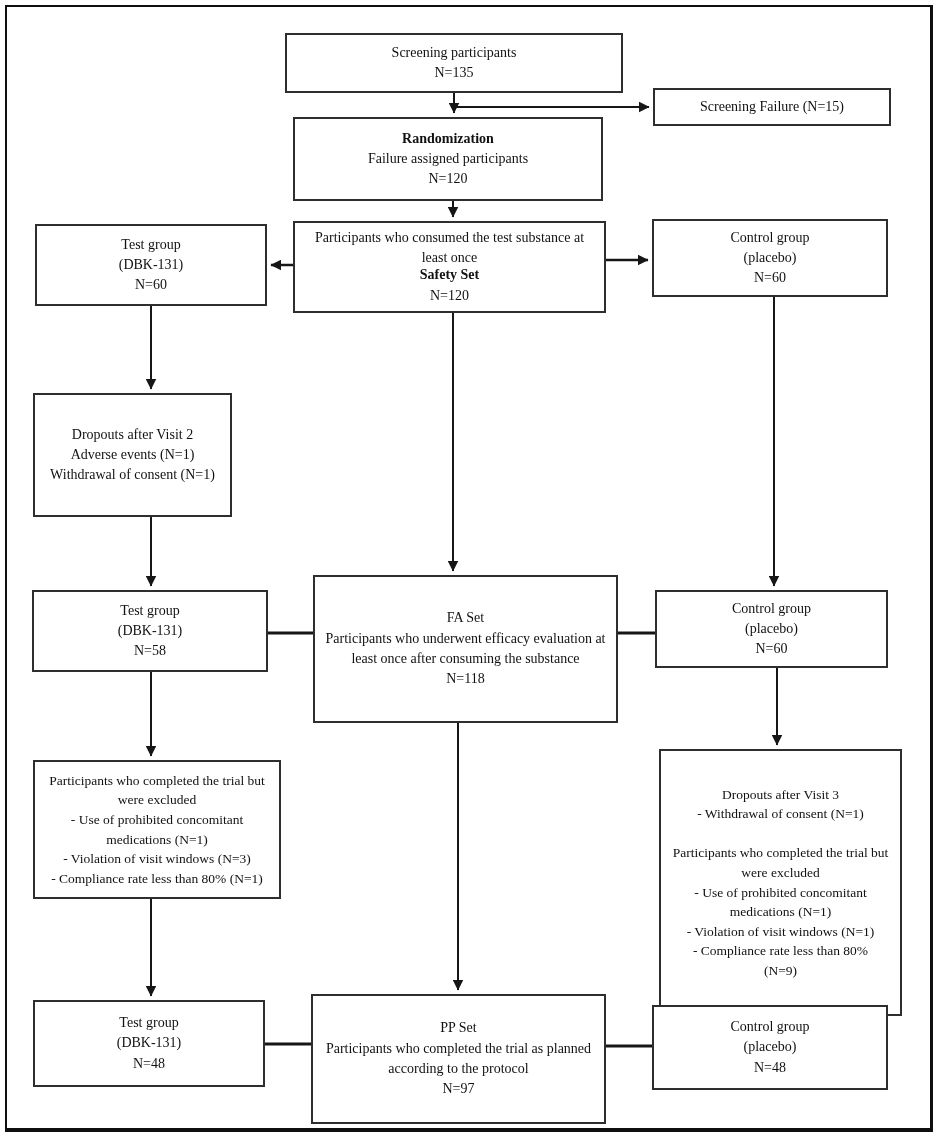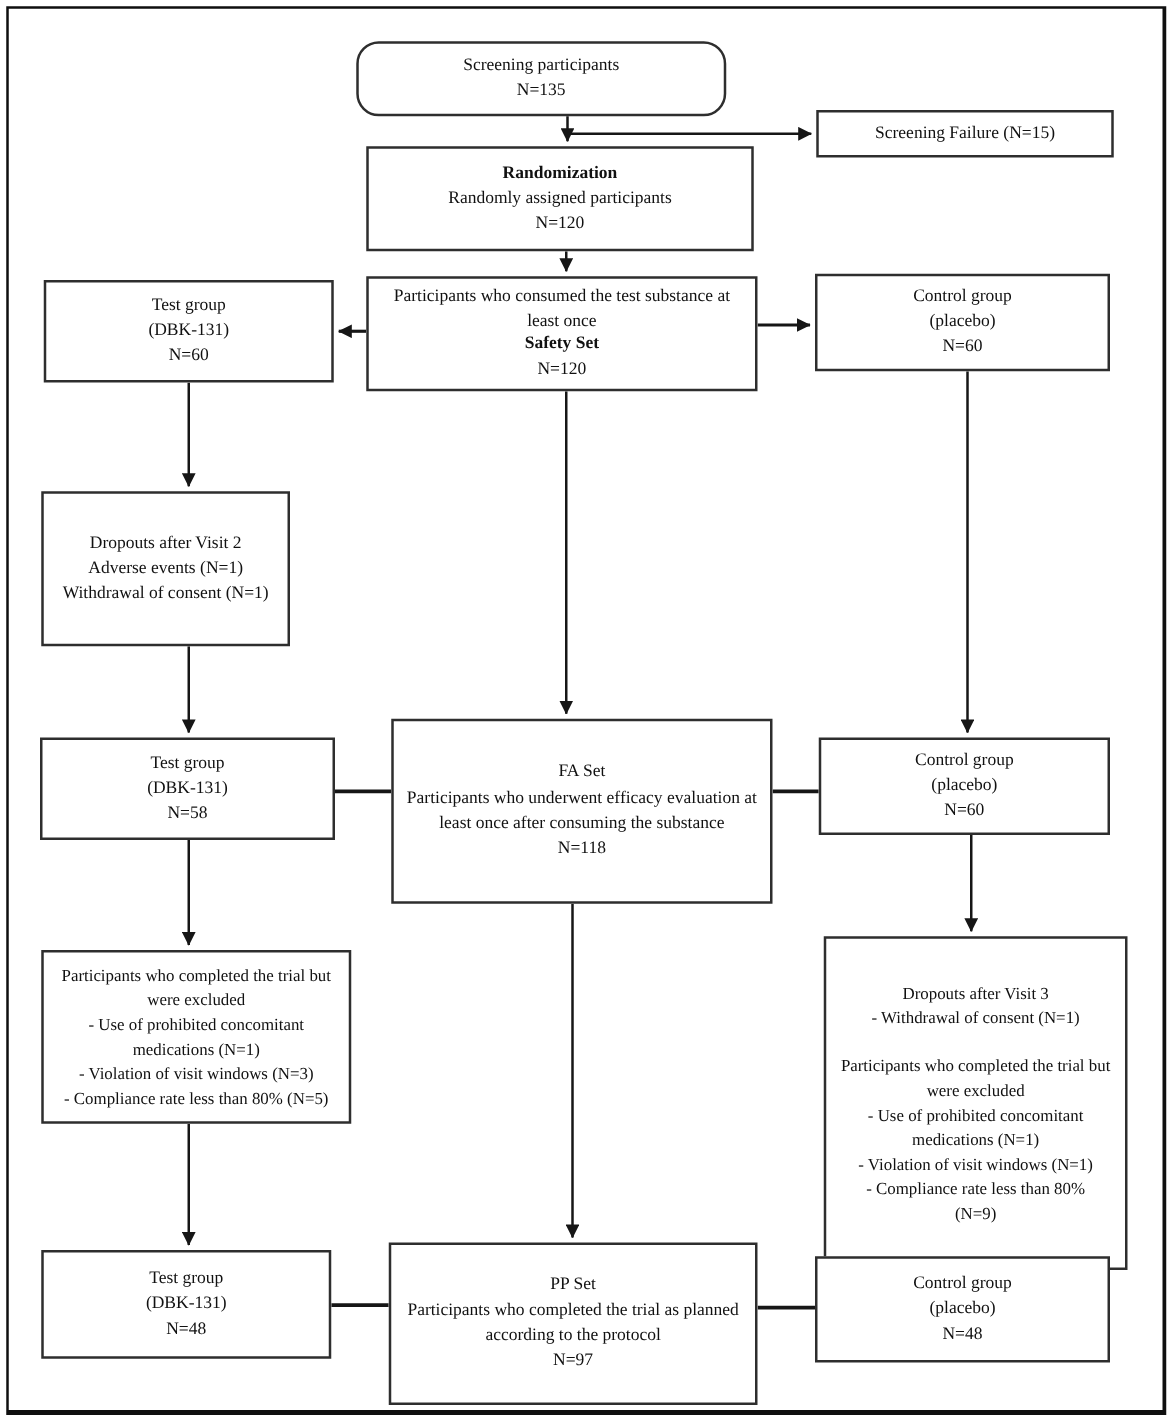--- a/index.html
+++ b/index.html
@@ -21,21 +21,21 @@
   .node{
     position:absolute;box-sizing:border-box;
     border:2px solid #2e2e2e;background:#ffffff;
     display:flex;flex-direction:column;justify-content:center;align-items:center;
     text-align:center;font-size:14px;line-height:1.45;padding:5px 8px;
     overflow:hidden;
   }
   .node-line{min-height:1.45em;width:100%;}
   .node-title{font-weight:700;}
   .small{font-size:13.5px;padding:4px 7px;}
-  #screening{left:285px;top:33px;width:296px;height:60px;border-radius:18px;}
+  #screening{left:285px;top:33px;width:338px;height:60px;}
   #screening_failure{left:653px;top:88px;width:238px;height:38px;}
   #randomization{left:293px;top:117px;width:310px;height:84px;}
   #safety_set{left:293px;top:221px;width:313px;height:92px;}
   #test_group_60{left:35px;top:224px;width:232px;height:82px;}
   #control_group_60_top{left:652px;top:219px;width:236px;height:78px;}
   #dropouts_visit2{left:33px;top:393px;width:199px;height:124px;}
   #test_group_58{left:32px;top:590px;width:236px;height:82px;}
   #fa_set{left:313px;top:575px;width:305px;height:148px;}
   #control_group_60_fa{left:655px;top:590px;width:233px;height:78px;}
   #excluded_test{left:33px;top:760px;width:248px;height:139px;}
@@ -80,21 +80,21 @@
     <div class="node-line">Screening participants</div>
     <div class="node-line">N=135</div>
   </div>
 
   <div class="node" id="screening_failure">
     <div class="node-line">Screening Failure (N=15)</div>
   </div>
 
   <div class="node" id="randomization">
     <div class="node-line node-title">Randomization</div>
-    <div class="node-line">Randomly assigned participants</div>
+    <div class="node-line">Failure assigned participants</div>
     <div class="node-line">N=120</div>
   </div>
 
   <div class="node" id="safety_set">
     <div class="node-line">Participants who consumed the test substance at least once</div>
     <div class="node-line node-title">Safety Set</div>
     <div class="node-line">N=120</div>
   </div>
 
   <div class="node" id="test_group_60">
@@ -130,21 +130,21 @@
   <div class="node" id="control_group_60_fa">
     <div class="node-line">Control group</div>
     <div class="node-line">(placebo)</div>
     <div class="node-line">N=60</div>
   </div>
 
   <div class="node small" id="excluded_test">
     <div class="node-line">Participants who completed the trial but were excluded</div>
     <div class="node-line">- Use of prohibited concomitant medications (N=1)</div>
     <div class="node-line">- Violation of visit windows (N=3)</div>
-    <div class="node-line">- Compliance rate less than 80% (N=5)</div>
+    <div class="node-line">- Compliance rate less than 80% (N=1)</div>
   </div>
 
   <div class="node small" id="dropouts_visit3">
     <div class="node-line">Dropouts after Visit 3</div>
     <div class="node-line">- Withdrawal of consent (N=1)</div>
     <div class="node-line"></div>
     <div class="node-line">Participants who completed the trial but were excluded</div>
     <div class="node-line">- Use of prohibited concomitant medications (N=1)</div>
     <div class="node-line">- Violation of visit windows (N=1)</div>
     <div class="node-line">- Compliance rate less than 80%</div>

